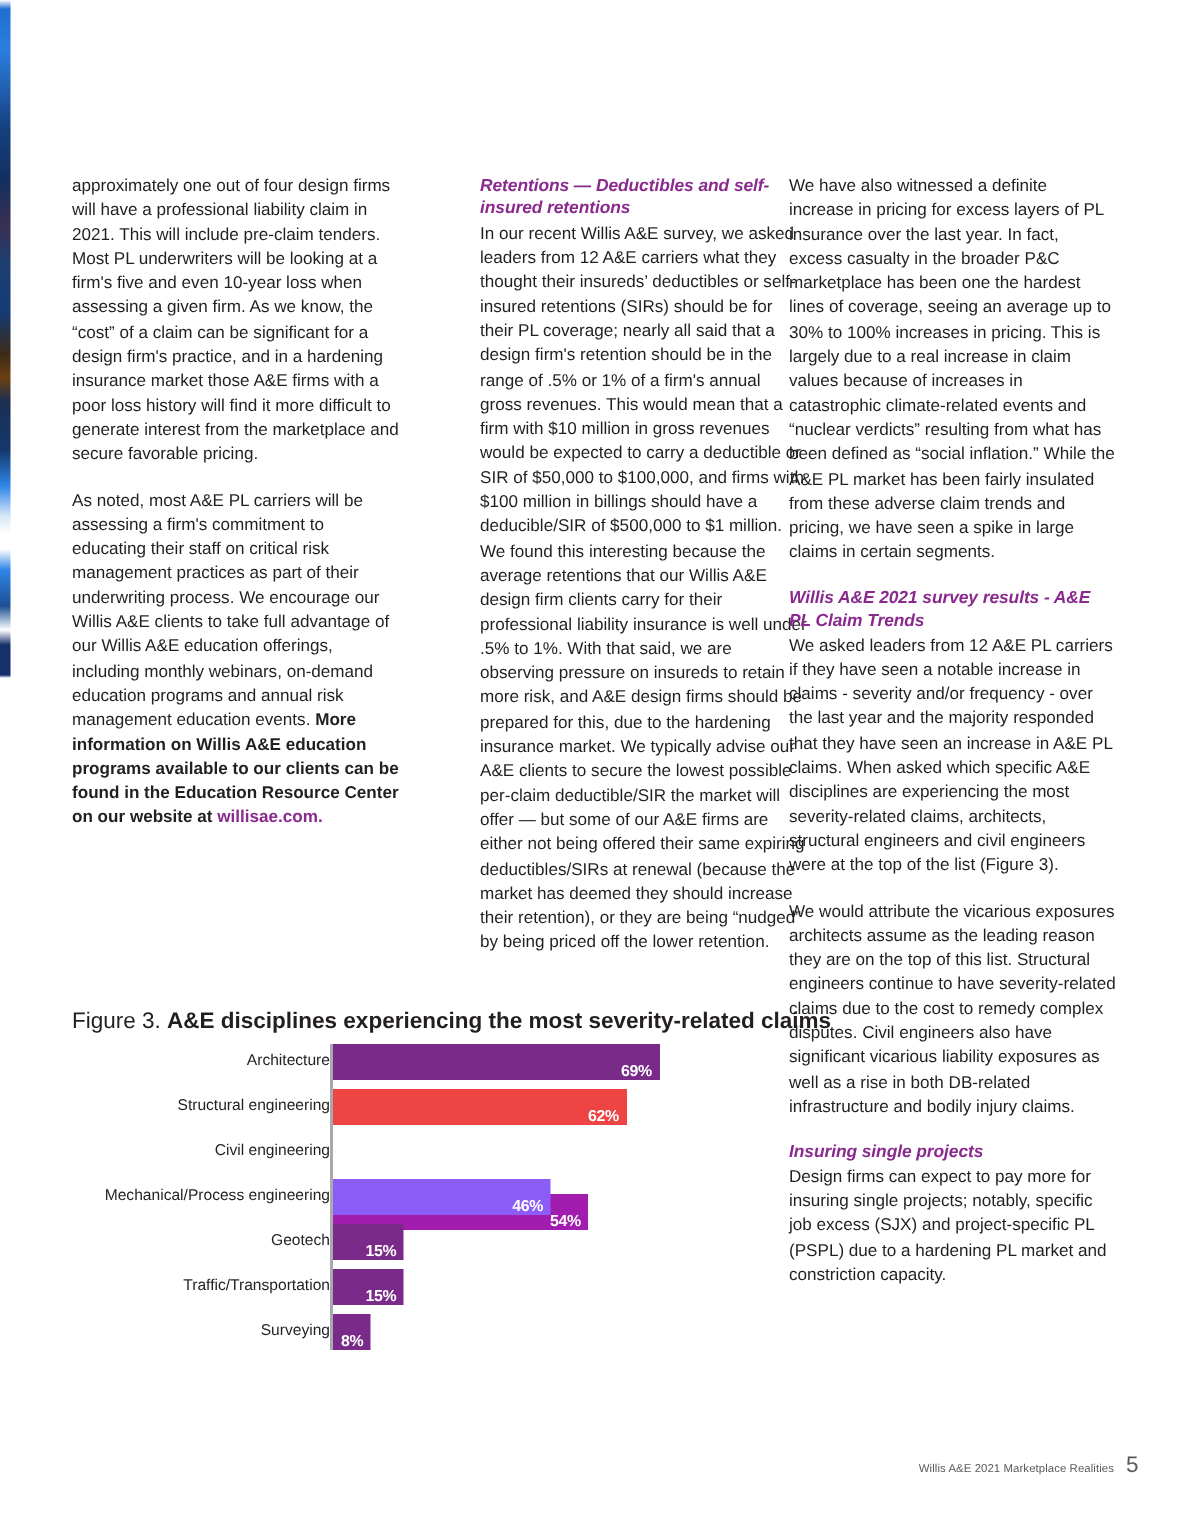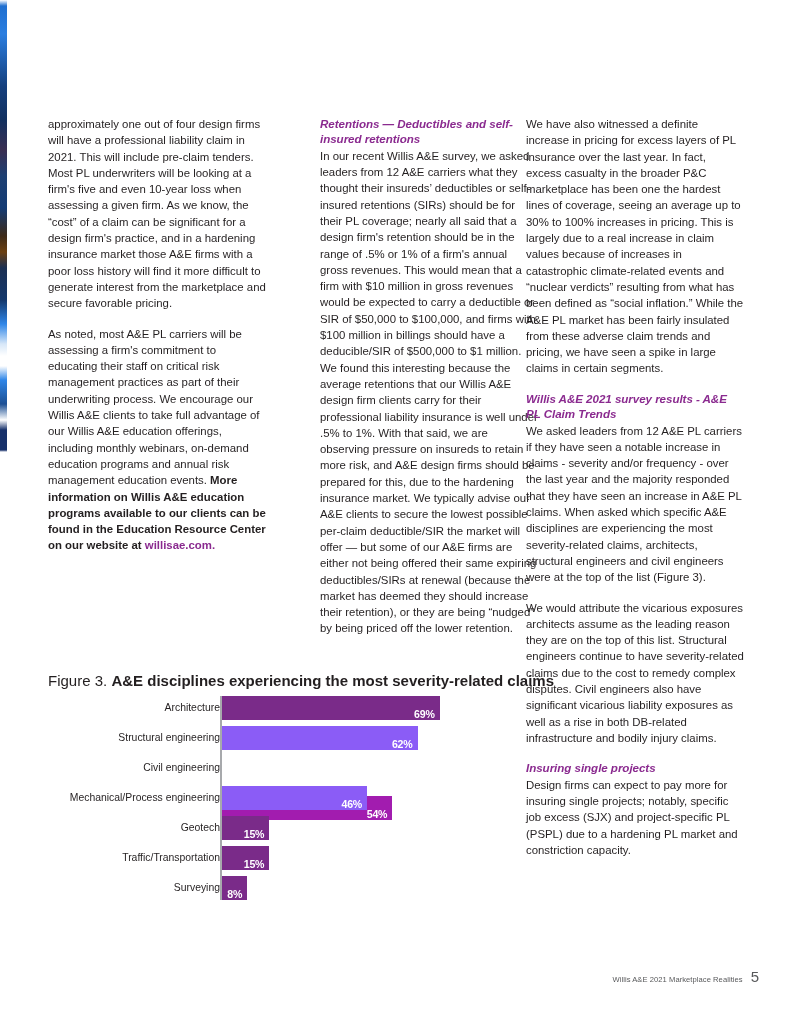--- a/index.html
+++ b/index.html
@@ -218,21 +218,21 @@
         <div class="bar-wrap">
           <div class="bar" style="width: 88.462%; background: rgb(122, 43, 137);">
             <span class="bar-value">69%</span>
           </div>
         </div>
       </div>
 
       <div class="row">
         <div class="row-label">Structural engineering</div>
         <div class="bar-wrap">
-          <div class="bar" style="width: 79.487%; background: #8b5cf6;">
+          <div class="bar" style="width: 79.487%; background: #ef4444;">
             <span class="bar-value">62%</span>
           </div>
         </div>
       </div>
 
       <div class="row">
         <div class="row-label">Civil engineering</div>
         <div class="bar-wrap">
           <div class="bar" style="width: 69.231%; background: #a21caf; margin-top: 40px;">
             <span class="bar-value">54%</span>

